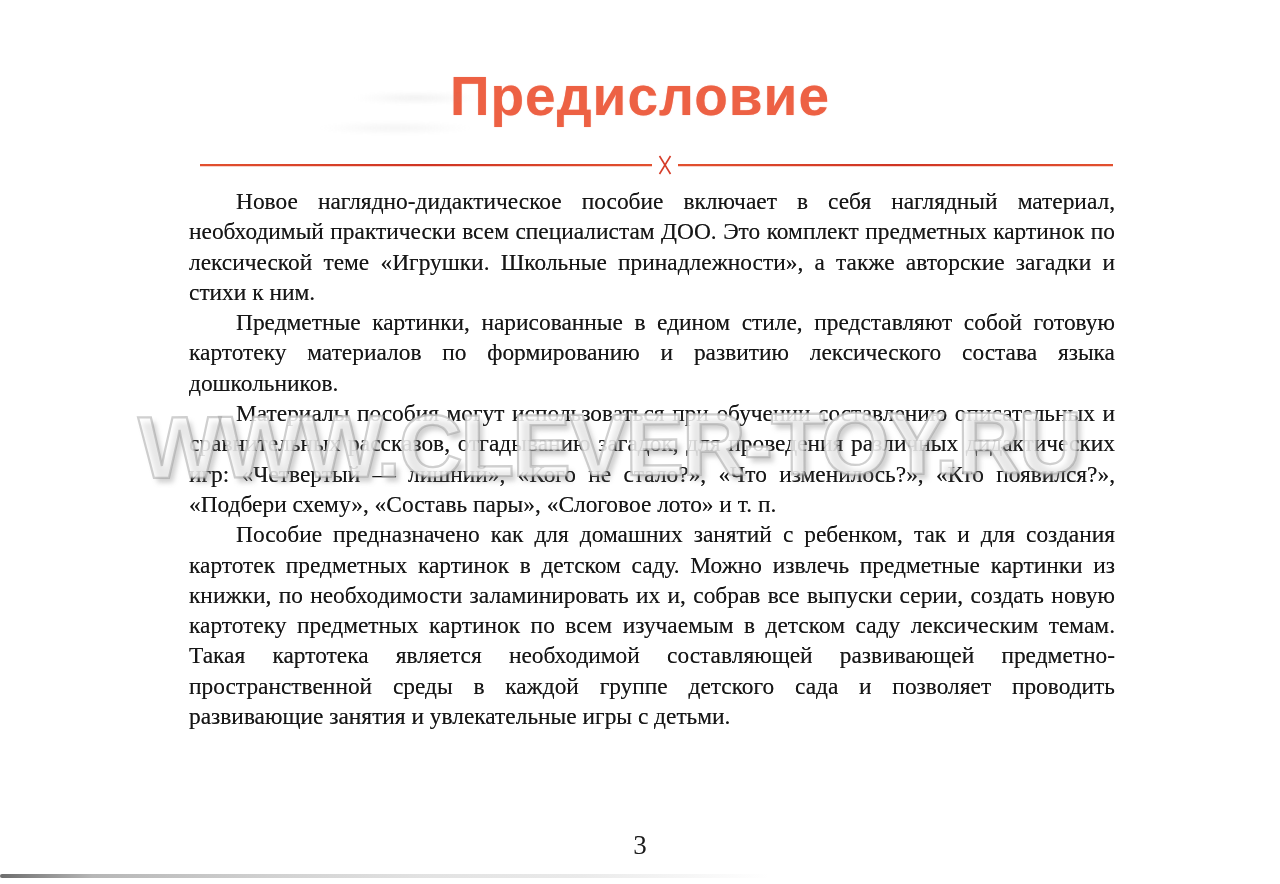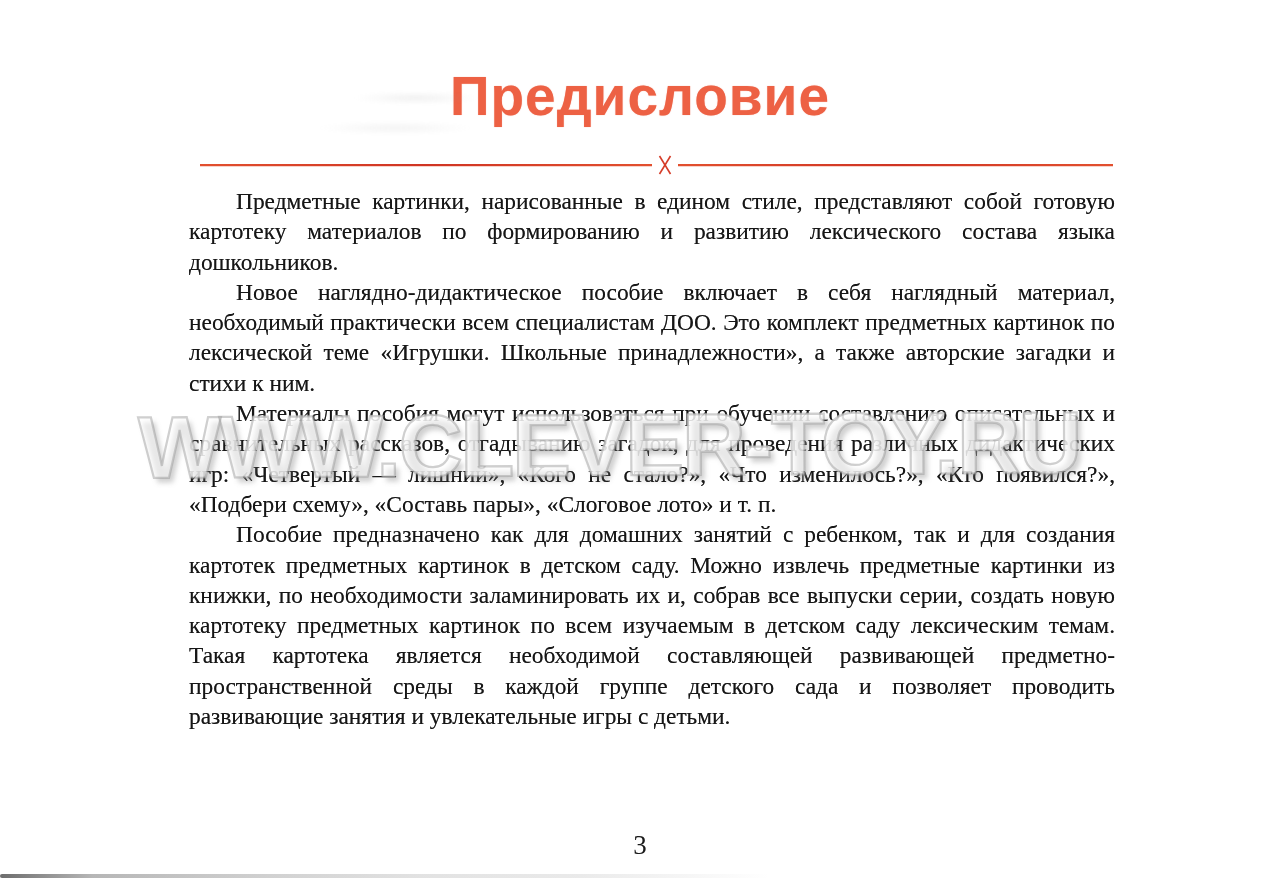--- a/index.html
+++ b/index.html
@@ -99,22 +99,22 @@
     <svg width="16" height="20" viewBox="0 0 16 20">
       <line x1="2.5" y1="1" x2="13.5" y2="19" stroke="#d53c28" stroke-width="1.6"></line>
       <line x1="13.5" y1="1" x2="2.5" y2="19" stroke="#d53c28" stroke-width="1.6"></line>
     </svg>
     <span class="rule right"></span>
   </div>
 
   <div class="ghost"></div>
 
   <div class="body-text">
+    <p>Новое наглядно-дидактическое пособие включает в себя наглядный материал, необходимый практически всем специалистам ДОО. Это комплект предметных картинок по лексической теме «Игрушки. Школьные принадлежности», а также авторские загадки и стихи к ним.</p>
     <p>Предметные картинки, нарисованные в едином стиле, представляют собой готовую картотеку материалов по формированию и развитию лексического состава языка дошкольников.</p>
-    <p>Новое наглядно-дидактическое пособие включает в себя наглядный материал, необходимый практически всем специалистам ДОО. Это комплект предметных картинок по лексической теме «Игрушки. Школьные принадлежности», а также авторские загадки и стихи к ним.</p>
     <p>Материалы пособия могут использоваться при обучении составлению описательных и сравнительных рассказов, отгадыванию загадок, для проведения различных дидактических игр: «Четвертый — лишний», «Кого не стало?», «Что изменилось?», «Кто появился?», «Подбери схему», «Составь пары», «Слоговое лото» и т. п.</p>
     <p>Пособие предназначено как для домашних занятий с ребенком, так и для создания картотек предметных картинок в детском саду. Можно извлечь предметные картинки из книжки, по необходимости заламинировать их и, собрав все выпуски серии, создать новую картотеку предметных картинок по всем изучаемым в детском саду лексическим темам. Такая картотека является необходимой составляющей развивающей предметно-пространственной среды в каждой группе детского сада и позволяет проводить развивающие занятия и увлекательные игры с детьми.</p>
   </div>
 
   <div class="watermark">WWW.CLEVER-TOY.RU</div>
 
   <div class="page-number">3</div>
 
   <div class="scan-line"></div>
 

